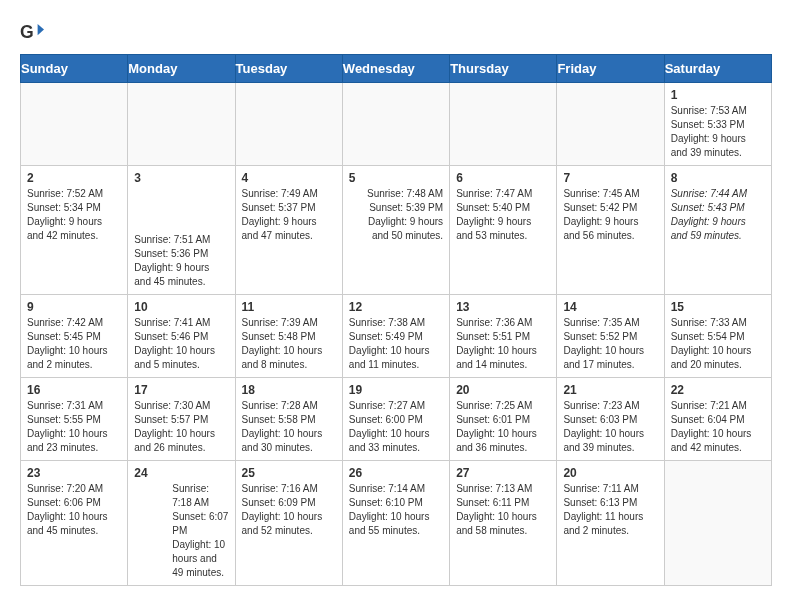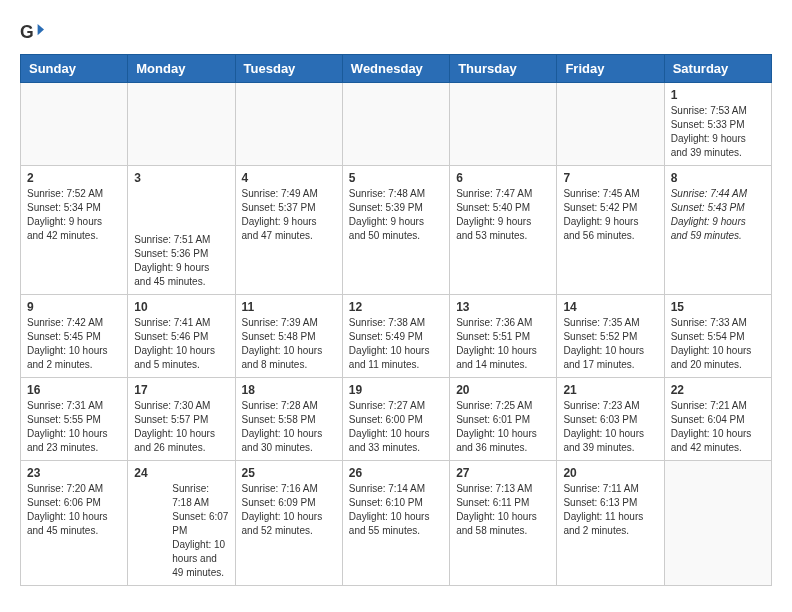--- a/index.html
+++ b/index.html
@@ -42,21 +42,21 @@
     .calendar {
       width: 100%;
       border-collapse: collapse;
       border: 1px solid #ccc;
     }
     .calendar th {
       background-color: #2a6db5;
       color: #fff;
       font-size: 13px;
       font-weight: bold;
-      padding: 6px 8px;
+      padding: 6px 0;
       text-align: left;
       border: 1px solid #1a5a9a;
     }
     .calendar td {
       vertical-align: top;
       padding: 5px 6px;
       border: 1px solid #ccc;
       width: calc(100% / 7);
       min-height: 80px;
       font-size: 10.5px;
@@ -140,21 +140,21 @@
 Daylight: 9 hours and 45 minutes.</div>
         </td>
         <td>
           <span class="day-number">4</span>
           <div class="day-info" style="white-space: pre-line;">Sunrise: 7:49 AM
 Sunset: 5:37 PM
 Daylight: 9 hours and 47 minutes.</div>
         </td>
         <td>
           <span class="day-number">5</span>
-          <div class="day-info" style="white-space: pre-line;">Sunrise: 7:48 AM
+          <div class="day-info" style="white-space: pre-line; text-align: right;">Sunrise: 7:48 AM
 Sunset: 5:39 PM
 Daylight: 9 hours and 50 minutes.</div>
         </td>
         <td>
           <span class="day-number">6</span>
           <div class="day-info" style="white-space: pre-line;">Sunrise: 7:47 AM
 Sunset: 5:40 PM
 Daylight: 9 hours and 53 minutes.</div>
         </td>
         <td>

